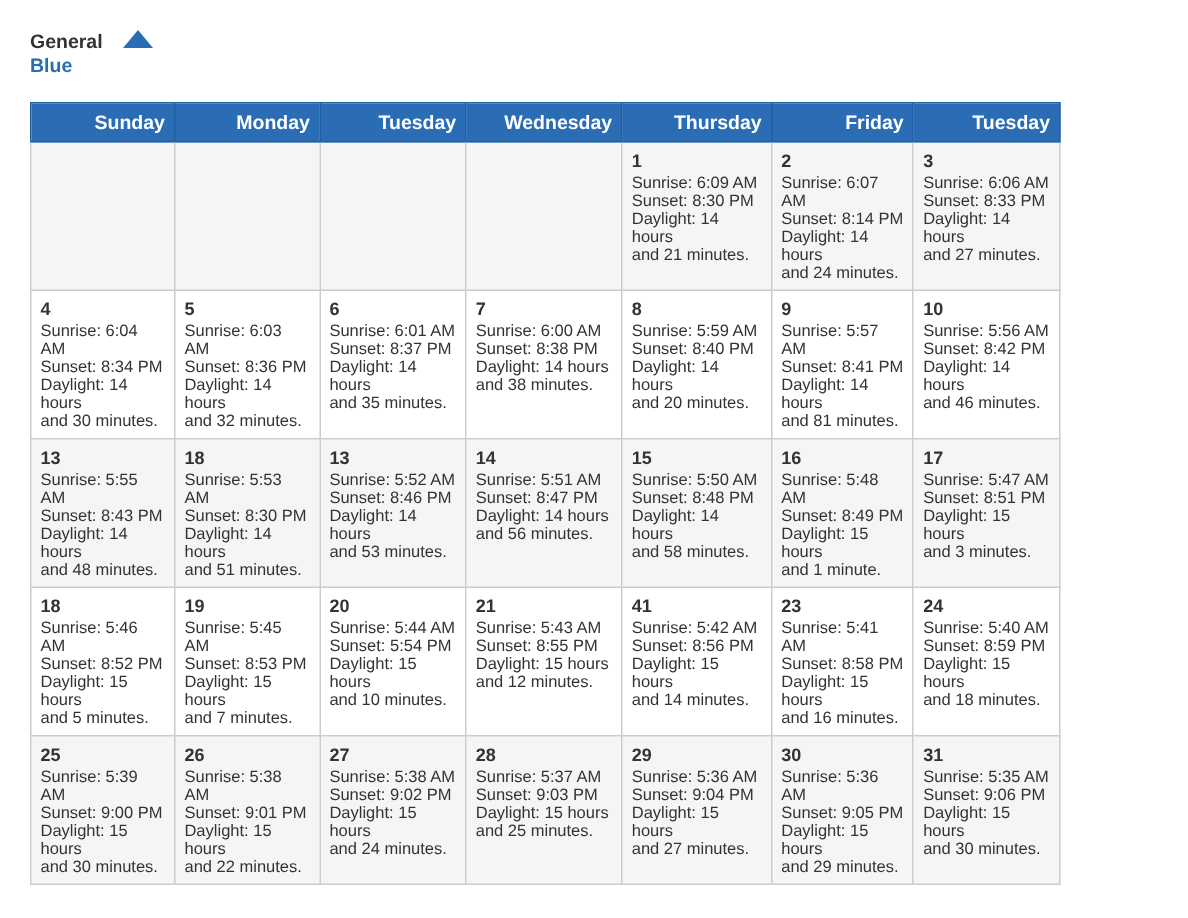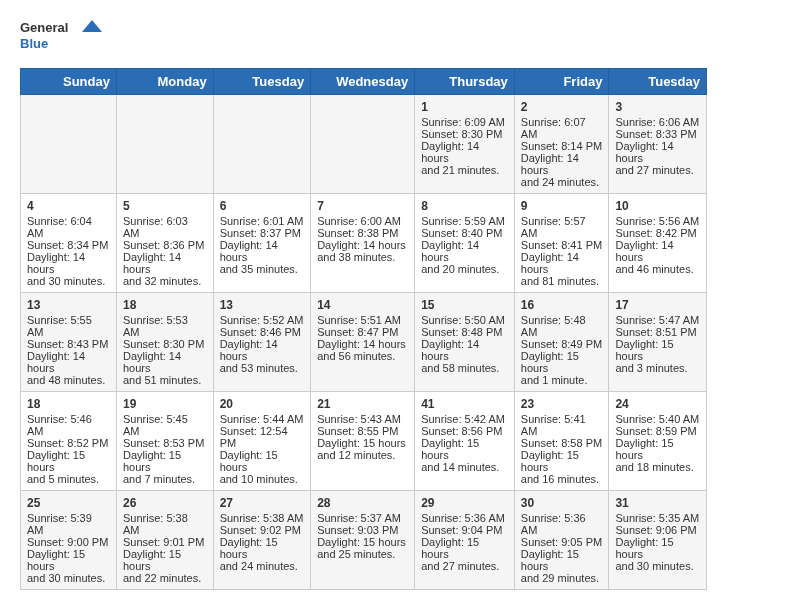--- a/index.html
+++ b/index.html
@@ -247,21 +247,21 @@
           <td>
             <span class="day-num">19</span>
             <div>Sunrise: 5:45 AM</div>
             <div>Sunset: 8:53 PM</div>
             <div>Daylight: 15 hours</div>
             <div>and 7 minutes.</div>
           </td>
           <td>
             <span class="day-num">20</span>
             <div>Sunrise: 5:44 AM</div>
-            <div>Sunset: 12:54 PM</div>
+            <div>Sunset: 5:54 PM</div>
             <div>Daylight: 15 hours</div>
             <div>and 10 minutes.</div>
           </td>
           <td>
             <span class="day-num">21</span>
             <div>Sunrise: 5:43 AM</div>
             <div>Sunset: 8:55 PM</div>
             <div>Daylight: 15 hours</div>
             <div>and 12 minutes.</div>
           </td>

